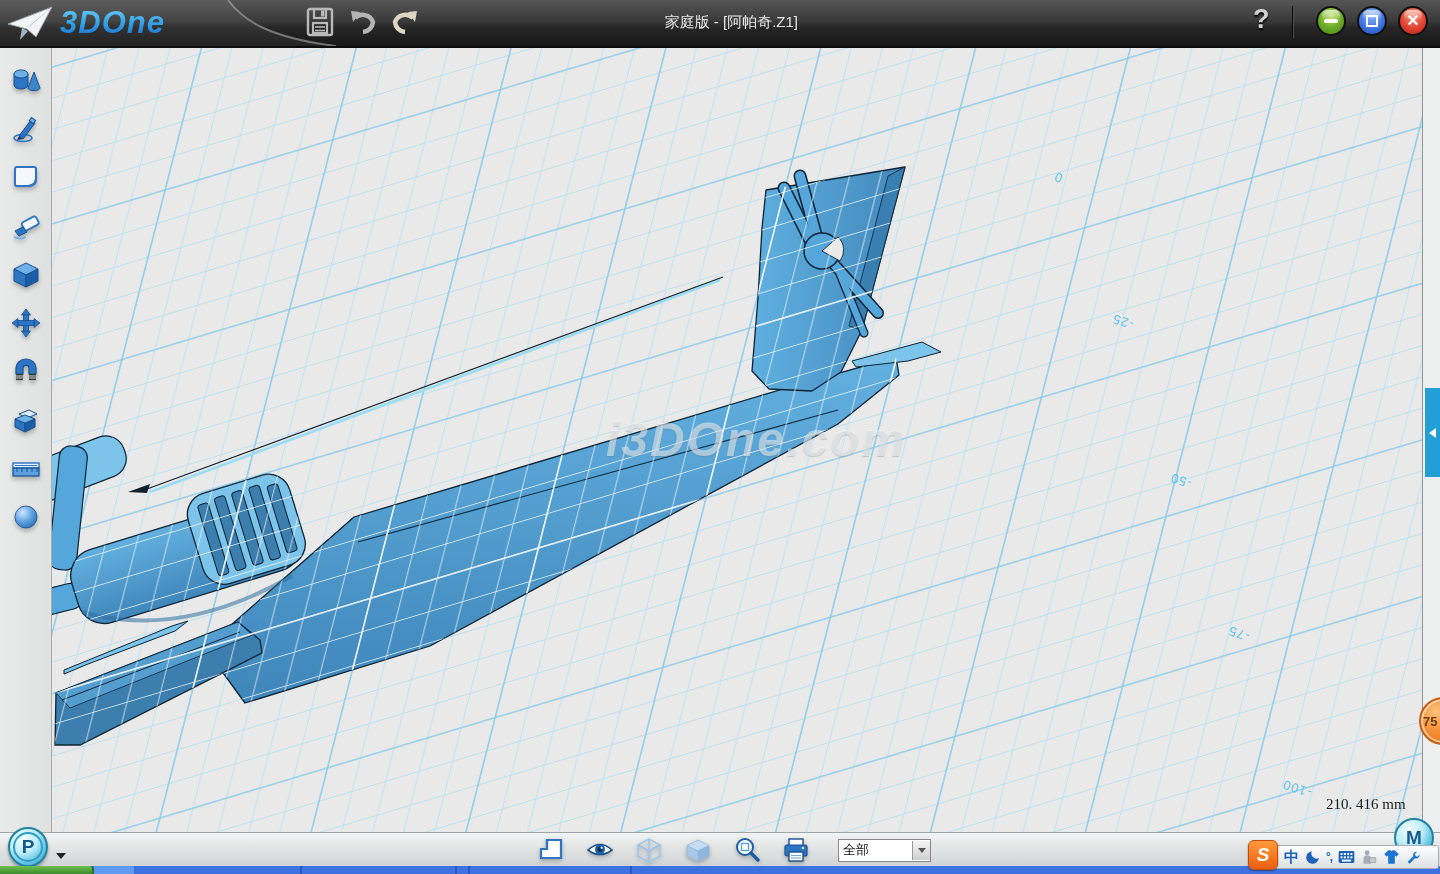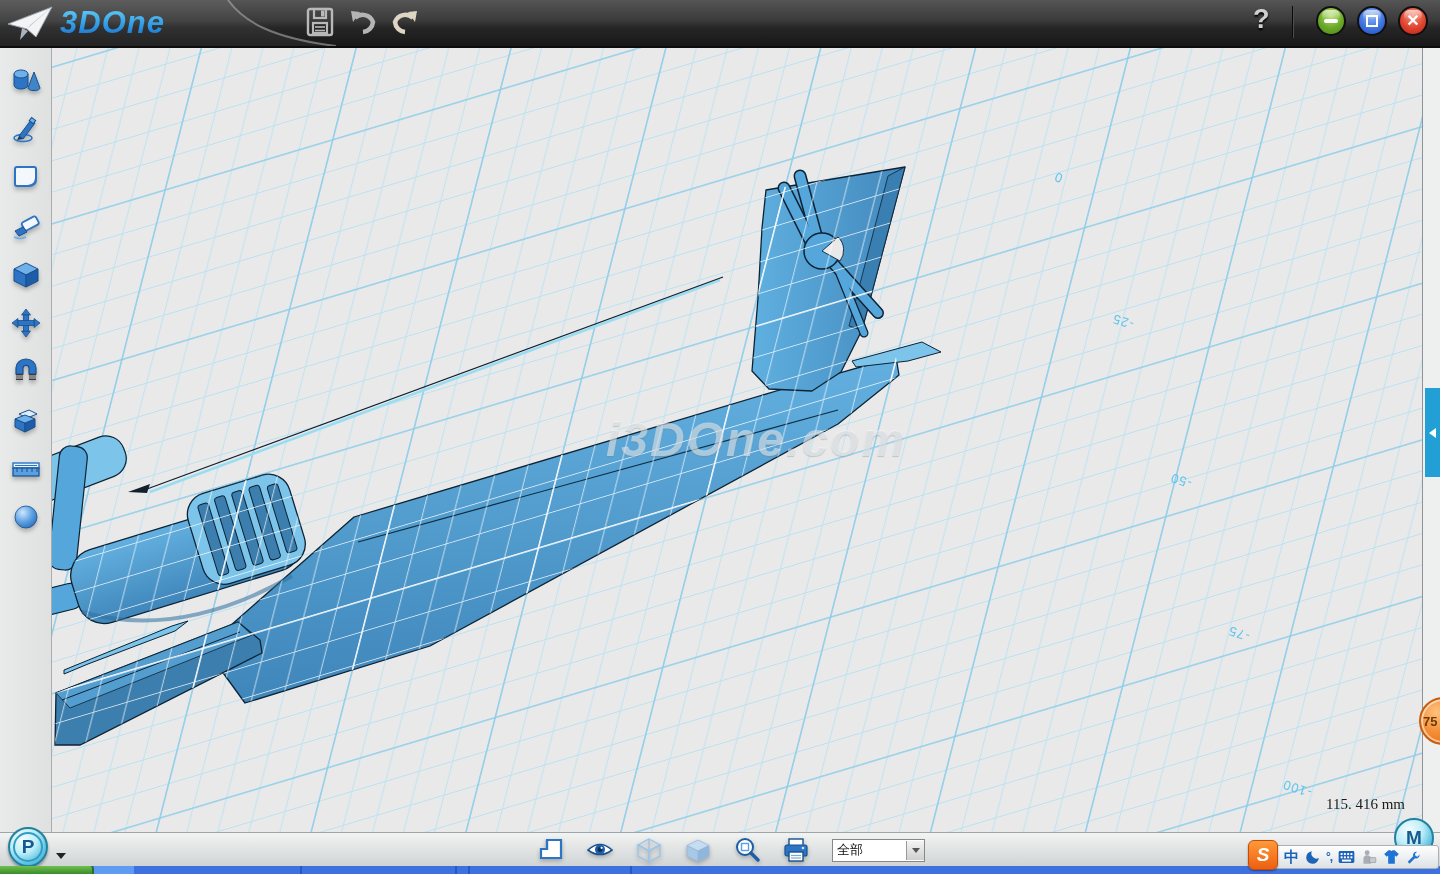--- a/index.html
+++ b/index.html
@@ -72,21 +72,21 @@
      background:linear-gradient(#f2f3f3,#dadddd 70%,#cfd3d4);border-top:1px solid #9fa5a8;}
   .pbadge{position:absolute;left:8px;top:-6px;width:40px;height:40px;border-radius:50%;cursor:pointer;
      background:radial-gradient(circle at 35% 28%,#f2fcff,#bfeef8 40%,#63c6e4 68%,#2a9cc8);
      border:2px solid #23819f;box-sizing:border-box;display:flex;align-items:center;justify-content:center;
      font-weight:bold;font-size:19px;color:#15598f;box-shadow:0 2px 3px rgba(0,0,0,.35);}
   .pbadge .ring{position:absolute;inset:3px;border-radius:50%;border:2px solid #2f9dc4;}
   .bexp{position:absolute;left:56px;top:20px;width:0;height:0;cursor:pointer;
      border-left:5px solid transparent;border-right:5px solid transparent;border-top:6px solid #222;}
   .bicons{position:absolute;left:538px;top:4px;display:flex;align-items:center;gap:23px;}
   .bico{width:26px;height:26px;cursor:pointer;filter:drop-shadow(0 2px 2px rgba(0,0,0,.25));}
-  .bselect{display:flex;align-items:center;width:91px;height:21px;background:#fff;
+  .bselect{display:flex;align-items:center;margin-left:6px;width:91px;height:21px;background:#fff;
      border:1px solid #888;cursor:pointer;}
   .bselect .val{flex:1;font-size:13px;color:#111;padding-left:4px;line-height:20px;}
   .bselect .btn{width:17px;height:19px;background:linear-gradient(#f4f4f4,#cfcfcf);
      border-left:1px solid #999;display:flex;align-items:center;justify-content:center;}
   .bselect .btn i{width:0;height:0;border-left:4px solid transparent;border-right:4px solid transparent;
      border-top:5px solid #555;}
   .mbadge{position:absolute;right:6px;top:818px;width:40px;height:40px;border-radius:50%;z-index:11;cursor:pointer;
      background:radial-gradient(circle at 35% 28%,#f2fcff,#bfeef8 40%,#63c6e4 68%,#2a9cc8);
      border:2px solid #23819f;box-sizing:border-box;display:flex;align-items:center;justify-content:center;
      font-weight:bold;font-size:19px;color:#15598f;}
@@ -200,21 +200,21 @@
     </g>
   </g>
 </svg>
 
 <div class="watermark">i3DOne.com</div>
 <div class="glabel gl0">0</div>
 <div class="glabel gl1">-25</div>
 <div class="glabel gl2">-50</div>
 <div class="glabel gl3">-75</div>
 <div class="glabel gl4">-100</div>
-<div class="measure">115. 416 mm</div>
+<div class="measure">210. 416 mm</div>
 
 <div class="rstrip"></div>
 <div class="rhandle">
     <span class="tri"></span>
   </div>
 <div class="side-badge">
     <span>75</span>
   </div>
 
 <div class="topbar">
@@ -241,20 +241,21 @@
   </svg>
   <svg class="tb-ico tb-undo" viewBox="0 0 28 28">
     <path d="M6,10 A11,11 0 0 1 24,14 A11,11 0 0 1 14,24" fill="none" stroke="#b5b5b5" stroke-width="4.5"></path>
     <polygon points="2,3 11,4 4,14" fill="#b5b5b5"></polygon>
   </svg>
   <svg class="tb-ico tb-redo" viewBox="0 0 28 28">
     <path d="M22,10 A11,11 0 0 0 4,14 A11,11 0 0 0 14,24" fill="none" stroke="#ded5c2" stroke-width="4.5"></path>
     <polygon points="26,3 17,4 24,14" fill="#ded5c2"></polygon>
   </svg>
 
+  <div class="title">家庭版 - [阿帕奇.Z1]</div>
   <div class="help">?</div>
   <div class="tdiv"></div>
 
   <div class="winbtn wmin">
       <span class="glyph"></span>
     </div>
   <div class="winbtn wmax">
       <span class="glyph">
         <i></i>
         <i></i>

